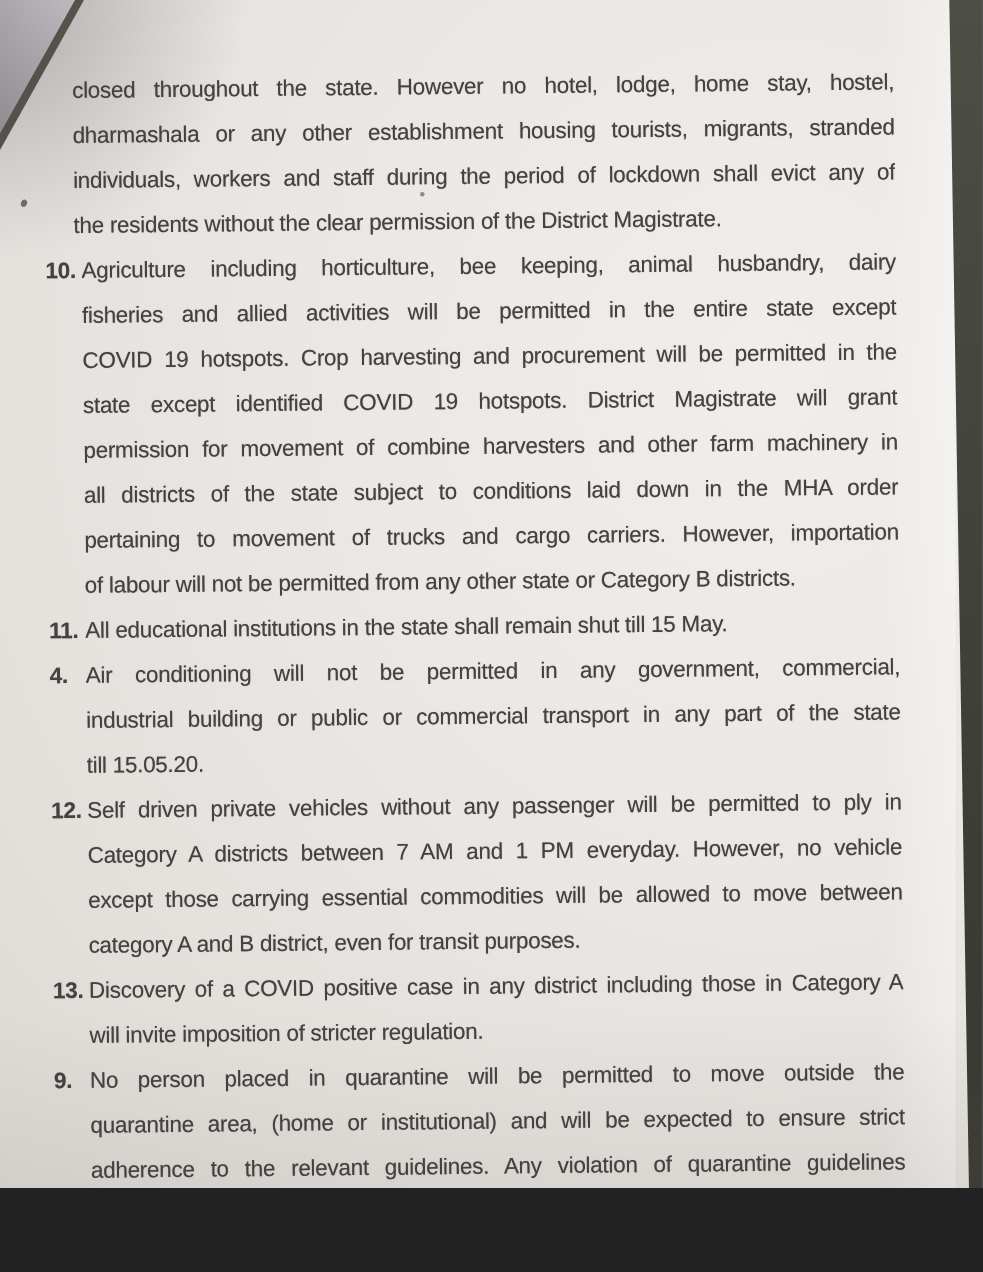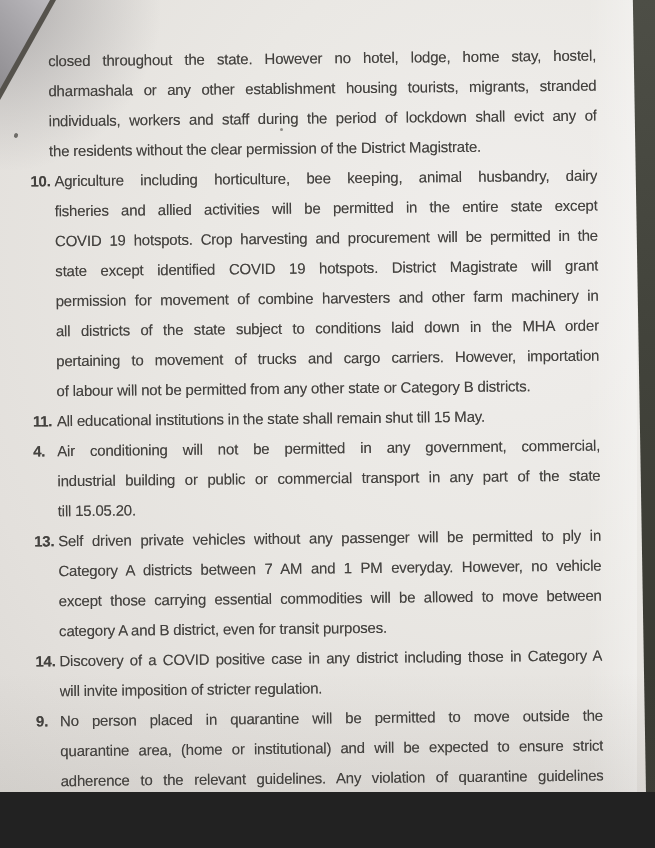--- a/index.html
+++ b/index.html
@@ -151,31 +151,31 @@
     <div class="item">
       <span class="num">4.</span>
       <div>
           <div class="line">Air conditioning will not be permitted in any government, commercial,</div>
           <div class="line">industrial building or public or commercial transport in any part of the state</div>
           <div class="line line-last">till 15.05.20.</div>
         </div>
     </div>
 
     <div class="item">
-      <span class="num">13.</span>
+      <span class="num">12.</span>
       <div>
           <div class="line">Self driven private vehicles without any passenger will be permitted to ply in</div>
           <div class="line">Category A districts between 7 AM and 1 PM everyday. However, no vehicle</div>
           <div class="line">except those carrying essential commodities will be allowed to move between</div>
           <div class="line line-last">category A and B district, even for transit purposes.</div>
         </div>
     </div>
 
     <div class="item">
-      <span class="num">14.</span>
+      <span class="num">13.</span>
       <div>
           <div class="line">Discovery of a COVID positive case in any district including those in Category A</div>
           <div class="line line-last">will invite imposition of stricter regulation.</div>
         </div>
     </div>
 
     <div class="item">
       <span class="num">9.</span>
       <div>
           <div class="line">No person placed in quarantine will be permitted to move outside the</div>

